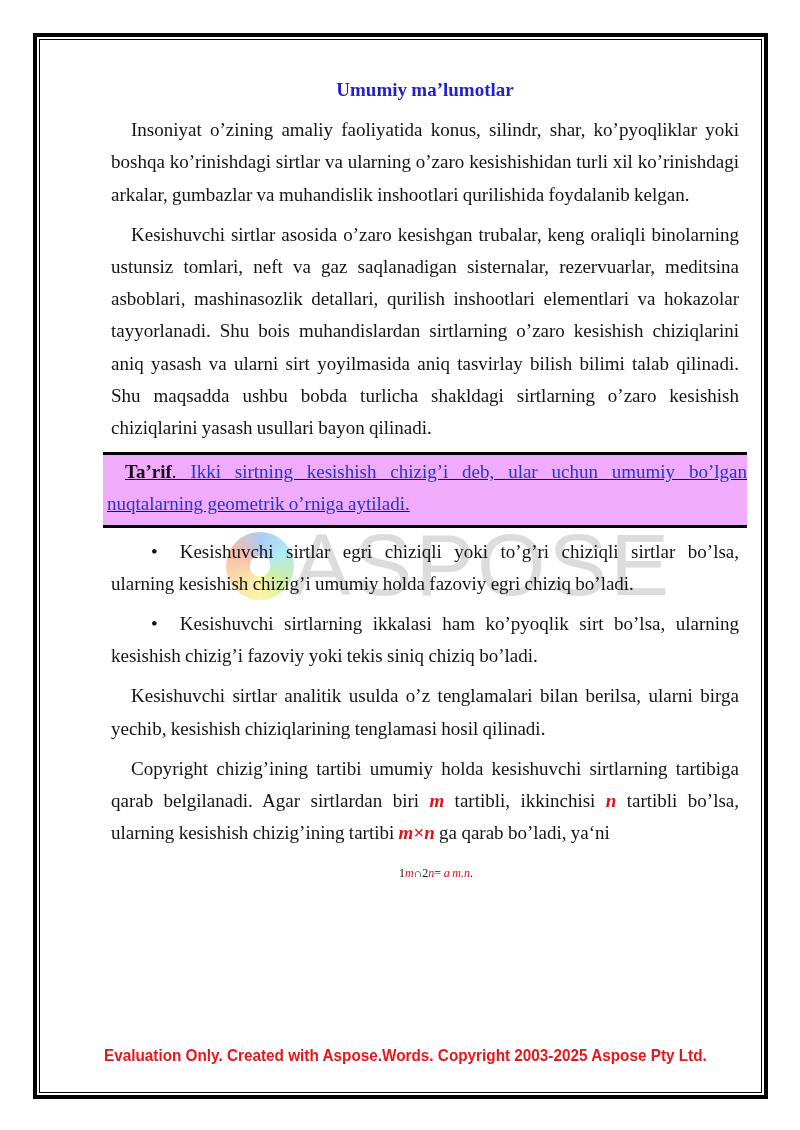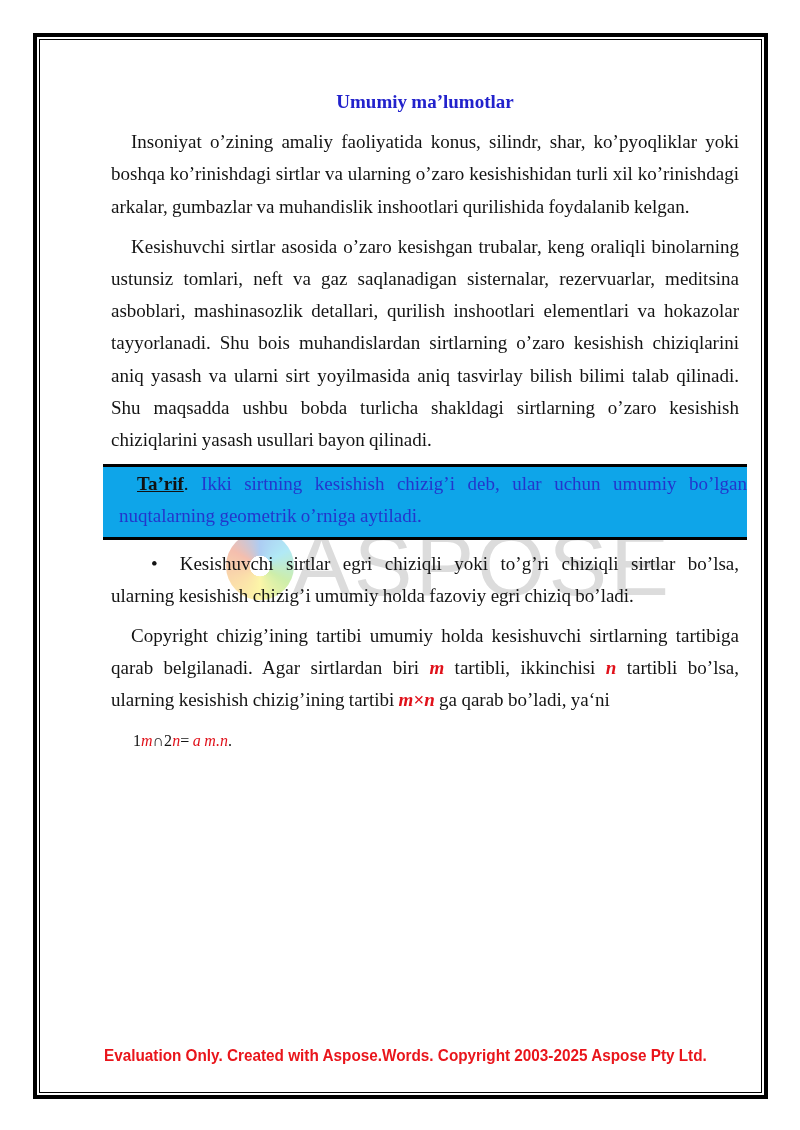--- a/index.html
+++ b/index.html
@@ -26,38 +26,38 @@
   }
   .wm-swirl{
     position:absolute;left:226px;top:532px;width:68px;height:68px;z-index:0;
     border-radius:50%;opacity:.38;
     background:
       radial-gradient(circle at 50% 50%, #ffffff 0 21%, rgba(255,255,255,0) 22%),
       conic-gradient(#2a7de1,#35c8e8,#7ed321,#f8e71c,#f5a623,#e4572e,#2a7de1);
   }
   
   .content{
-    position:absolute;left:103px;top:86px;width:644px;z-index:1;
+    position:absolute;left:103px;top:74px;width:644px;z-index:1;
     font-size:19px;line-height:32.2px;text-align:justify;word-spacing:-0.4px;
   }
   .doc-title{
     text-align:center;font-weight:bold;color:#2222cc;text-indent:0;
   }
   .para{text-indent:20px;margin:8px;}
   .def-box{
-    background:#0ea5e9;border-top:3px solid #000;border-bottom:3px solid #000;
-    padding:1px 0 4px 16px;text-indent:18px;
+    background:#f0abfc;border-top:3px solid #000;border-bottom:3px solid #000;
+    padding:1px 0 4px 4px;text-indent:18px;text-decoration:underline;
   }
   .def-term{font-weight:bold;text-decoration:underline;color:#111;}
   .def-body{color:#2336cc;}
   .bullet-char{display:inline-block;}
   .tab{display:inline-block;width:22px;}
   .accent{color:#e0111a;font-style:italic;font-weight:bold;}
   .formula{
-    text-align:left;text-indent:22px;font-size:16px;
+    text-align:center;text-indent:22px;font-size:12px;
   }
   .formula .accent{font-weight:normal;}
   sup{font-size:0.68em;line-height:0;}
   sub{font-size:0.68em;line-height:0;}
   .footer-note{
     position:absolute;left:104px;top:1046px;z-index:2;white-space:nowrap;
     font-family:"Liberation Sans", sans-serif;font-weight:bold;font-size:17px;
     color:#e9151b;transform:scaleX(.9);transform-origin:left center;
   }
 </style>
@@ -80,21 +80,23 @@
     <div class="para">Insoniyat o’zining amaliy faoliyatida konus, silindr, shar, ko’pyoqliklar yoki boshqa ko’rinishdagi sirtlar va ularning o’zaro kesishishidan turli xil ko’rinishdagi arkalar, gumbazlar va muhandislik inshootlari qurilishida foydalanib kelgan.</div>
 
     <div class="para">Kesishuvchi sirtlar asosida o’zaro kesishgan trubalar, keng oraliqli binolarning ustunsiz tomlari, neft va gaz saqlanadigan sisternalar, rezervuarlar, meditsina asboblari, mashinasozlik detallari, qurilish inshootlari elementlari va hokazolar tayyorlanadi. Shu bois muhandislardan sirtlarning o’zaro kesishish chiziqlarini aniq yasash va ularni sirt yoyilmasida aniq tasvirlay bilish bilimi talab qilinadi. Shu maqsadda ushbu bobda turlicha shakldagi sirtlarning o’zaro kesishish chiziqlarini yasash usullari bayon qilinadi.</div>
 
     <div class="def-box"><span class="def-term">Ta’rif</span><span>. </span><span class="def-body">Ikki sirtning kesishish chizig’i deb, ular uchun umumiy bo’lgan nuqtalarning geometrik o’rniga aytiladi.</span></div>
 
 
     <div class="para"><span class="bullet-char">•</span><span class="tab"></span><span>Kesishuvchi sirtlar egri chiziqli yoki to’g’ri chiziqli sirtlar bo’lsa, ularning kesishish chizig’i umumiy holda fazoviy egri chiziq bo’ladi.</span></div>
 
 
+    <div class="para"><span class="bullet-char">•</span><span class="tab"></span><span>Kesishuvchi sirtlarning ikkalasi ham ko’pyoqlik sirt bo’lsa, ularning kesishish chizig’i fazoviy yoki tekis siniq chiziq bo’ladi.</span></div>
 
+    <div class="para">Kesishuvchi sirtlar analitik usulda o’z tenglamalari bilan berilsa, ularni birga yechib, kesishish chiziqlarining tenglamasi hosil qilinadi.</div>
 
     <div class="para"><span>Copyright chizig’ining tartibi umumiy holda kesishuvchi sirtlarning tartibiga qarab belgilanadi. Agar sirtlardan biri </span><span class="accent">m</span><span> tartibli, ikkinchisi </span><span class="accent">n</span><span> tartibli bo’lsa, ularning kesishish chizig’ining tartibi </span><span class="accent">m×n</span><span> ga qarab bo’ladi, ya‘ni</span></div>
 
     <div class="para formula"><span>1</span><span class="accent">m</span><span>∩2</span><span class="accent">n</span><span>= </span><span class="accent">a m.n</span><span>.</span></div>
 
 
 
   </div>
 
   <div class="footer-note">Evaluation Only. Created with Aspose.Words. Copyright 2003-2025 Aspose Pty Ltd.</div>

